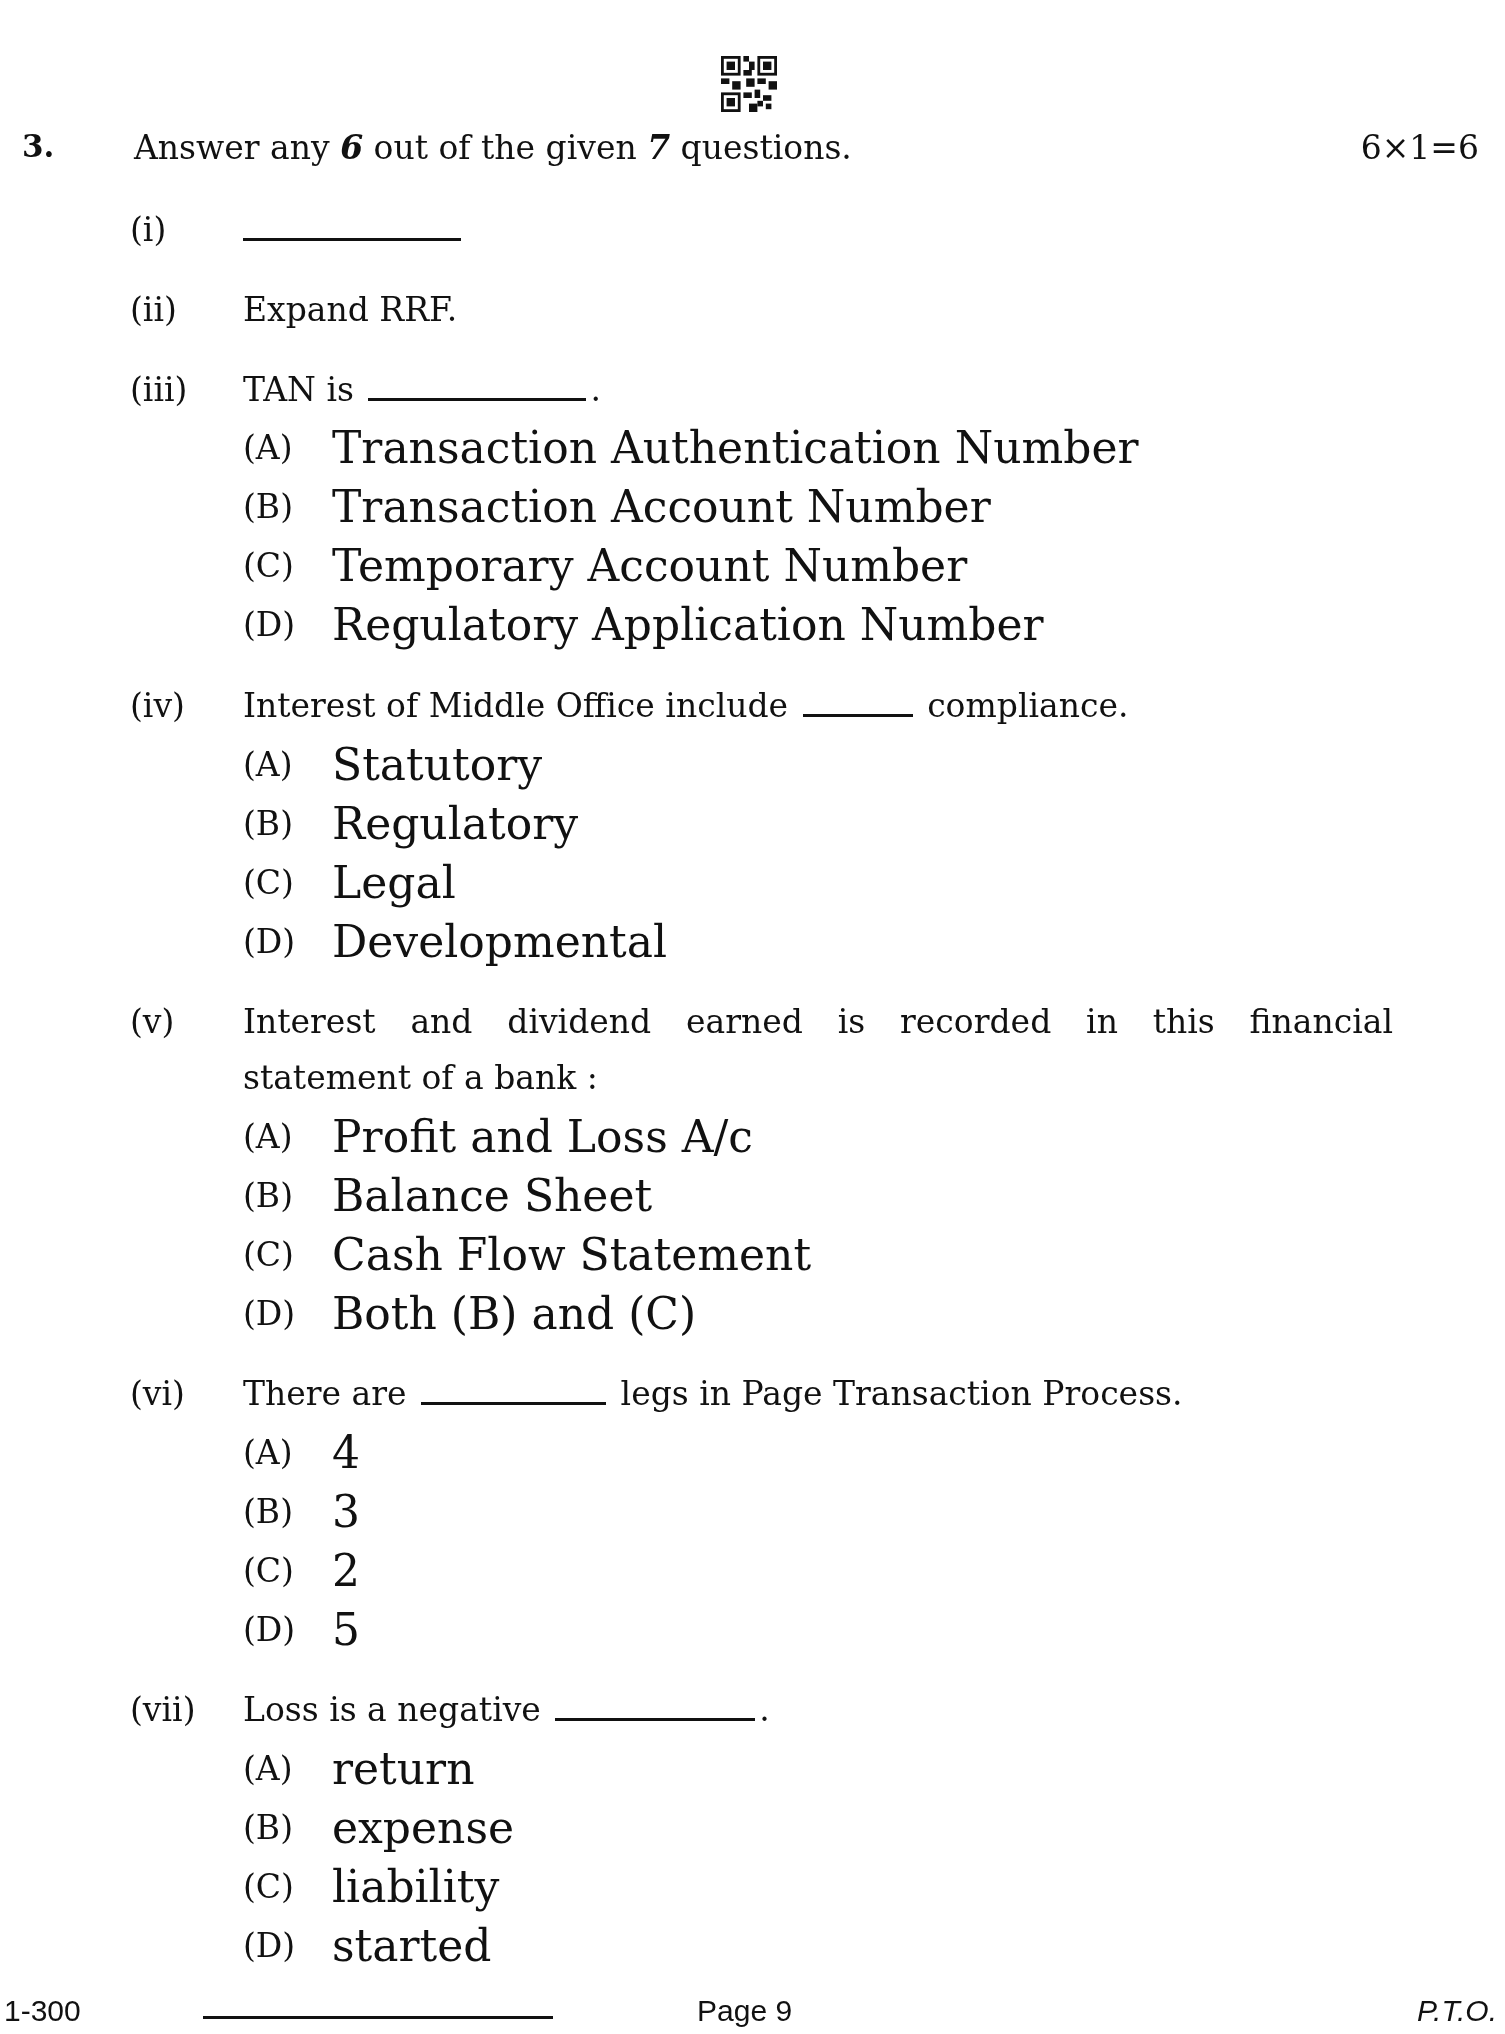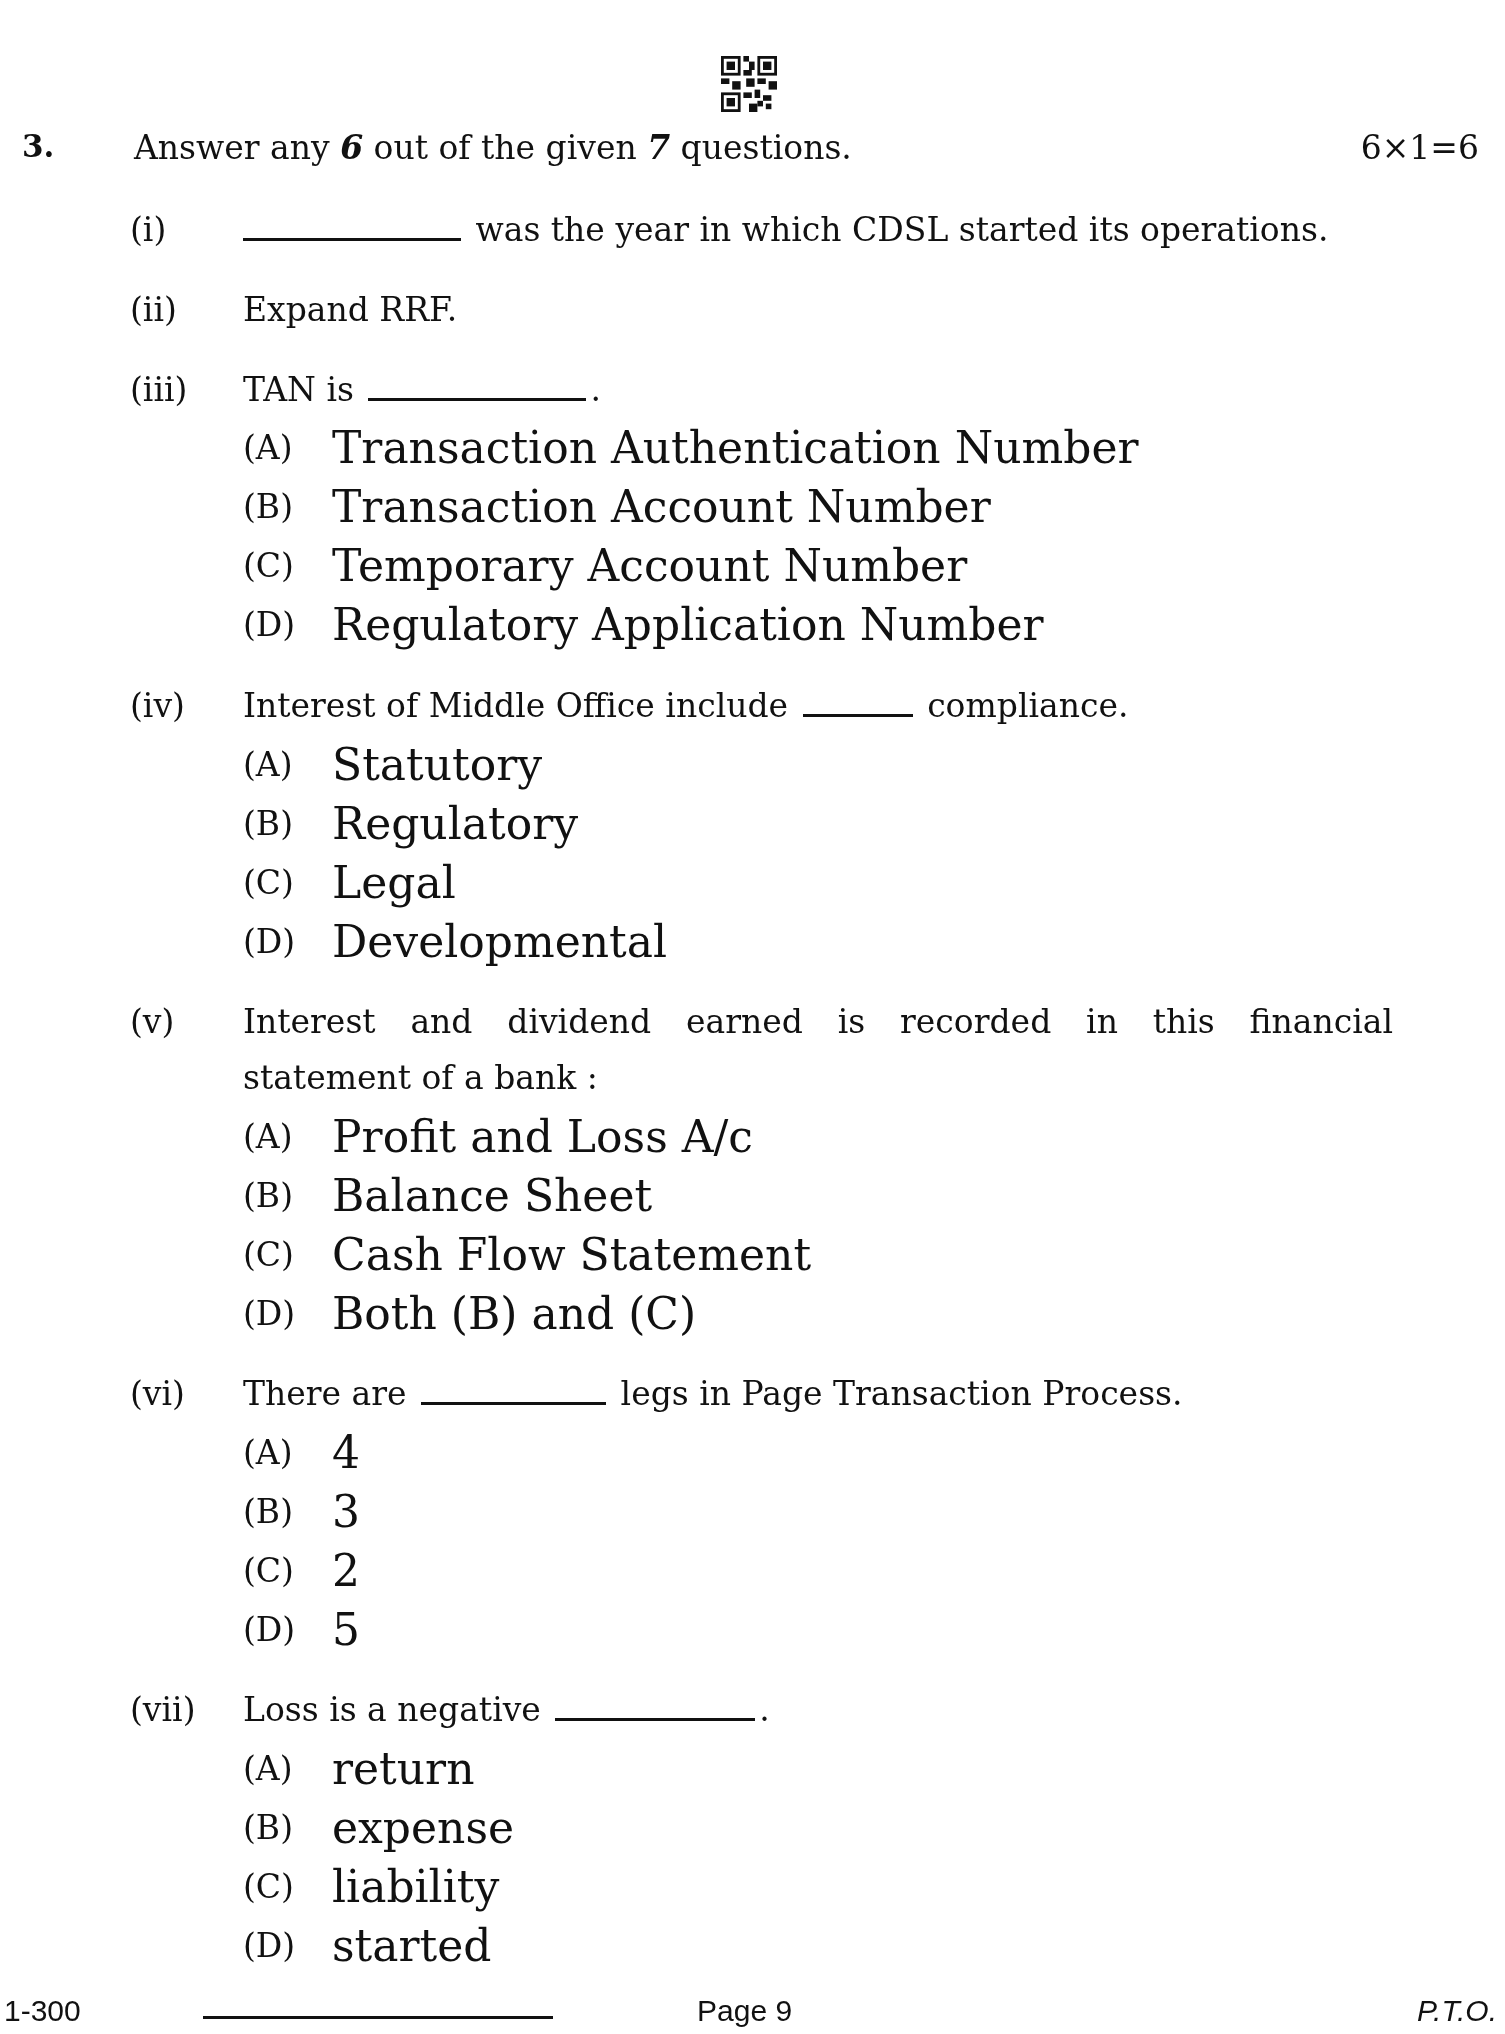--- a/index.html
+++ b/index.html
@@ -51,21 +51,21 @@
   <rect x="16" y="17" width="2" height="2" fill="#111"></rect>
     <rect x="13" y="16" width="2" height="2" fill="#111"></rect>
 </svg>
 
 <div class="qnum">3.</div>
 <div class="qhead"><span>Answer any </span><b>6</b><span> out of the given </span><b>7</b><span> questions.</span></div>
 <div class="marks">6×1=6</div>
 
 <div>
   <div class="roman" style="top:210px">(i)</div>
-  <div class="line" style="left:243px;top:210px"><span class="blank" style="width:218px;margin-left:0"></span> <span>was the year in which CDSL started its operations.</span></div>
+  <div class="line" style="left:243px;top:210px"><span class="blank" style="width:218px;margin-left:0"></span> </div>
 </div>
 
 <div>
   <div class="roman" style="top:290px">(ii)</div>
   <div class="line" style="left:243px;top:290px">Expand RRF.</div>
 </div>
 
 <div>
   <div class="roman" style="top:370px">(iii)</div>
   <div class="line" style="left:243px;top:370px"><span>TAN is</span> <span class="blank" style="width:218px"></span><span>.</span></div>

